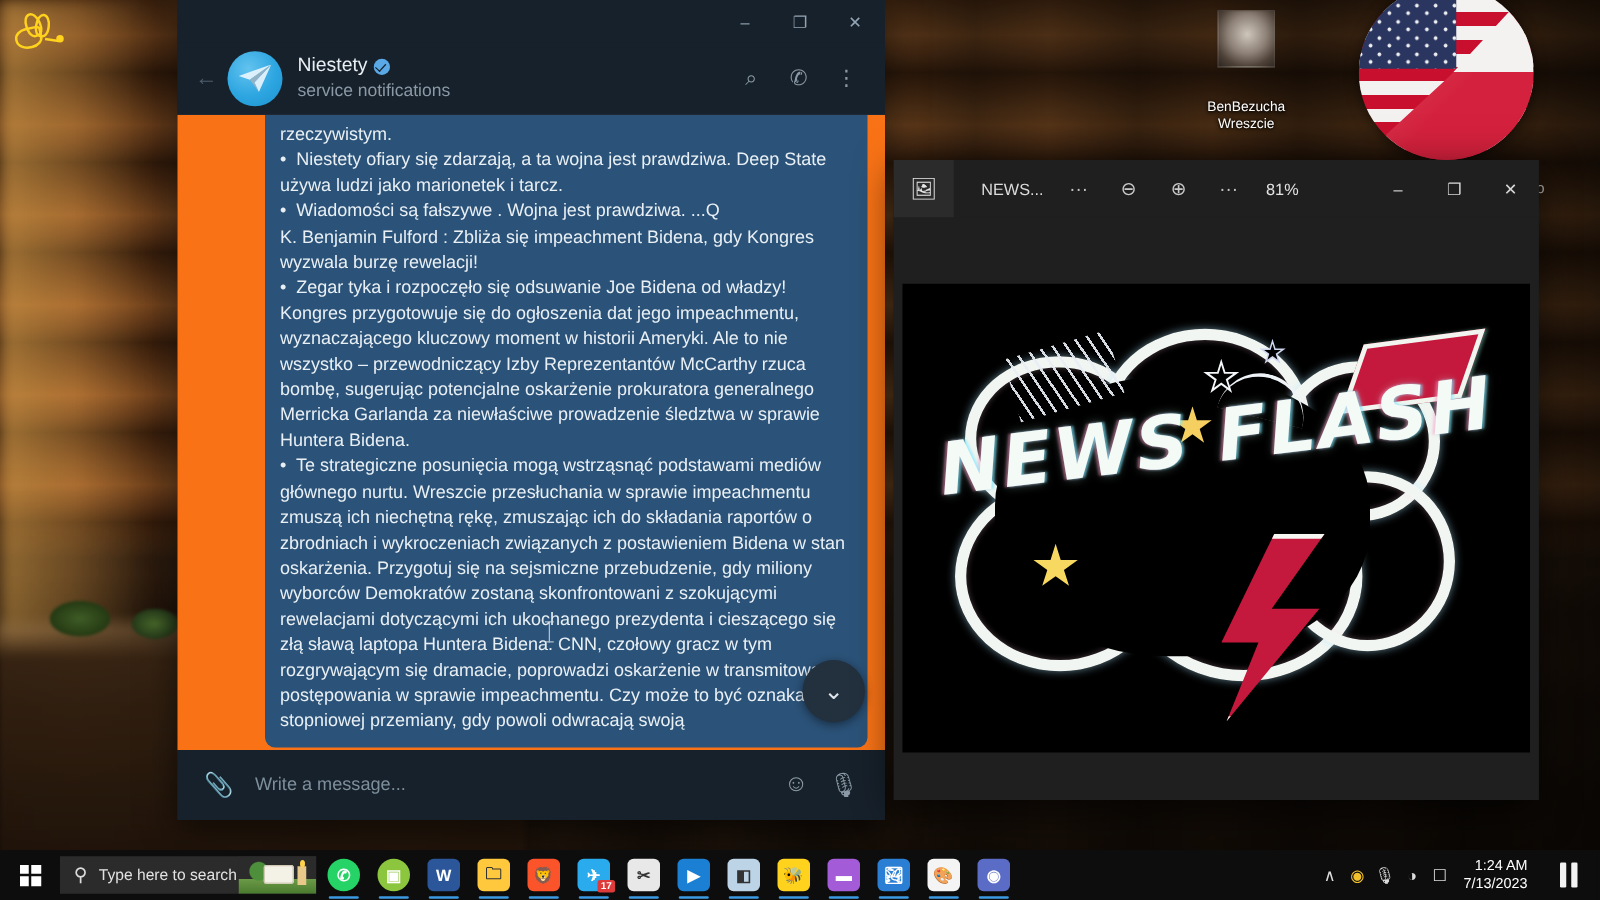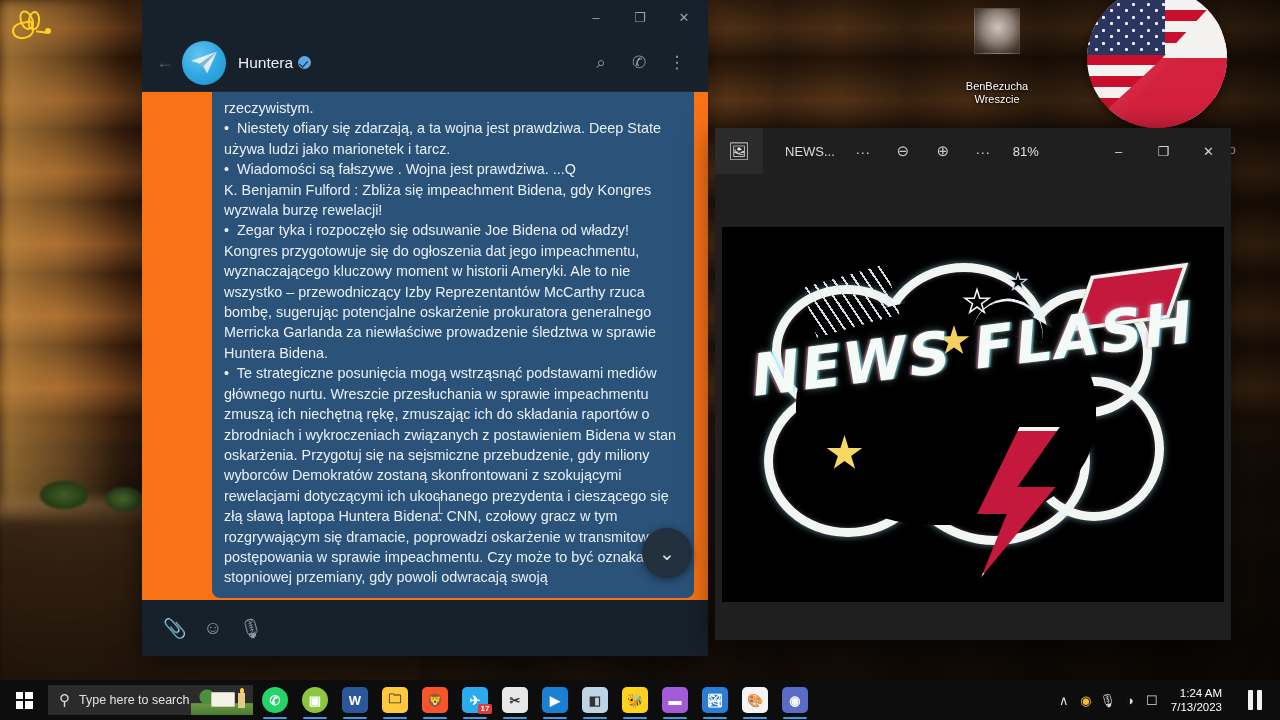--- a/index.html
+++ b/index.html
@@ -448,42 +448,44 @@
   </div>
 
   <div id="tg-header">
     <div id="tg-back">←</div>
     <div id="tg-avatar">
       <div class="plane"></div>
       <div class="plane-shade"></div>
     </div>
     <div id="tg-titleblock">
       <div class="name">
-        <span>Huntera</span>
+        <span>Niestety</span>
         <span id="tg-verified"></span>
       </div>
+      <div class="sub">service notifications</div>
     </div>
     <div class="hicon">⌕</div>
     <div class="hicon">✆</div>
     <div class="hicon">⋮</div>
   </div>
 
   <div id="tg-chat">
     <div id="tg-bubble">rzeczywistym.
 •  Niestety ofiary się zdarzają, a ta wojna jest prawdziwa. Deep State używa ludzi jako marionetek i tarcz.
 •  Wiadomości są fałszywe . Wojna jest prawdziwa. ...Q
 K. Benjamin Fulford : Zbliża się impeachment Bidena, gdy Kongres wyzwala burzę rewelacji!
 •  Zegar tyka i rozpoczęło się odsuwanie Joe Bidena od władzy! Kongres przygotowuje się do ogłoszenia dat jego impeachmentu, wyznaczającego kluczowy moment w historii Ameryki. Ale to nie wszystko – przewodniczący Izby Reprezentantów McCarthy rzuca bombę, sugerując potencjalne oskarżenie prokuratora generalnego Merricka Garlanda za niewłaściwe prowadzenie śledztwa w sprawie Huntera Bidena.
 •  Te strategiczne posunięcia mogą wstrząsnąć podstawami mediów głównego nurtu. Wreszcie przesłuchania w sprawie impeachmentu zmuszą ich niechętną rękę, zmuszając ich do składania raportów o zbrodniach i wykroczeniach związanych z postawieniem Bidena w stan oskarżenia. Przygotuj się na sejsmiczne przebudzenie, gdy miliony wyborców Demokratów zostaną skonfrontowani z szokującymi rewelacjami dotyczącymi ich ukochanego prezydenta i cieszącego się złą sławą laptopa Huntera Bidena. CNN, czołowy gracz w tym rozgrywającym się dramacie, poprowadzi oskarżenie w transmitowaniu postępowania w sprawie impeachmentu. Czy może to być oznaka ich stopniowej przemiany, gdy powoli odwracają swoją</div>
     <div id="tg-caret"></div>
     <div id="tg-scrolldown">⌄</div>
   </div>
 
   <div id="tg-composer">
     <div class="cicon">📎</div>
+    <input id="tg-input" type="text" placeholder="Write a message..." style="">
     <div class="cicon">☺</div>
     <div class="cicon">🎙</div>
   </div>
 </div>
 
 <div id="photos">
 
   <div id="ph-titlebar">
     <div id="ph-applogo">🖼</div>
     <div id="ph-filename">NEWS...</div>

